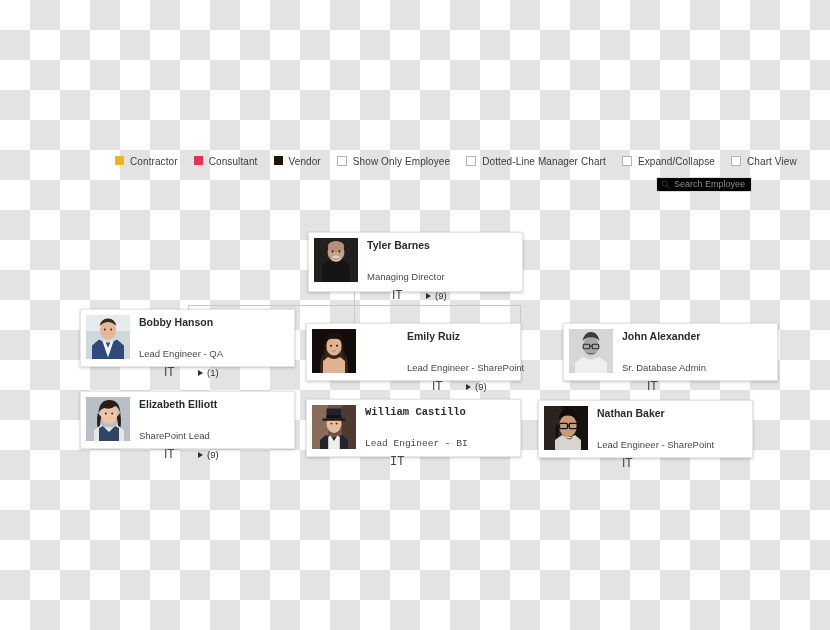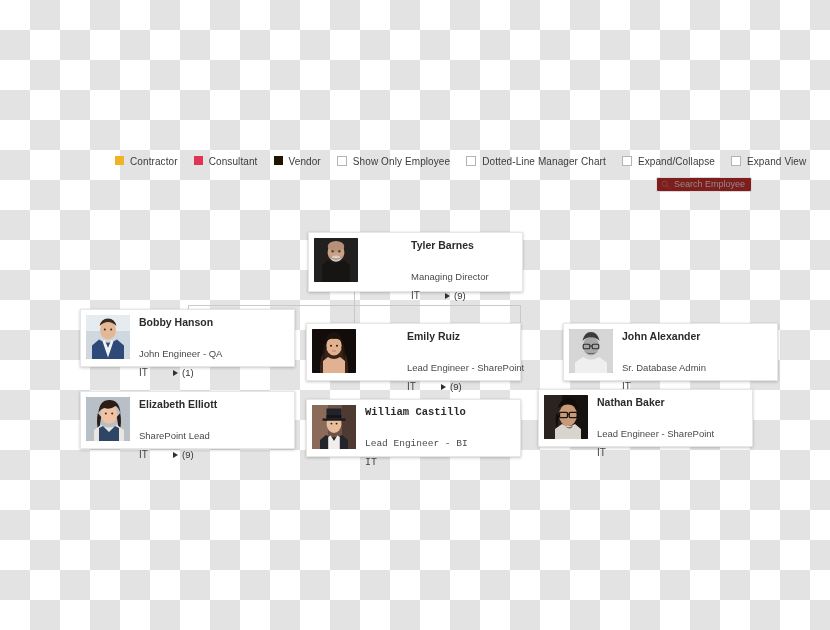--- a/index.html
+++ b/index.html
@@ -64,21 +64,21 @@
     letter-spacing: 0.1px;
   }
 
   
   .search-box {
     position: absolute;
     left: 656px;
     top: 177px;
     width: 96px;
     height: 15px;
-    background: #7f1d1d;
+    background: #000000;
     border: 1px solid #d8d8d8;
     border-radius: 2px;
     display: flex;
     align-items: center;
     padding: 0 4px;
     box-sizing: border-box;
   }
   .search-icon {
     width: 9px;
     height: 9px;
@@ -141,24 +141,25 @@
     margin-top: 18px;
     white-space: nowrap;
   }
   .c-foot {
     margin-top: 7px;
     display: flex;
     align-items: center;
     height: 11px;
   }
   .c-dept {
-    font-size: 10px;
+    font-size: 12px;
     color: #444444;
     line-height: 11px;
     min-width: 34px;
+    margin-left: 25px;
   }
   .c-expand {
     display: flex;
     align-items: center;
     font-size: 9.5px;
     color: #333333;
     line-height: 11px;
   }
   .tri {
     width: 0;
@@ -202,39 +203,39 @@
       <span class="tb-label">Dotted-Line Manager Chart</span>
     </div>
 
     <div class="tb-item">
       <span class="cbox"></span>
       <span class="tb-label">Expand/Collapse</span>
     </div>
 
     <div class="tb-item">
       <span class="cbox"></span>
-      <span class="tb-label">Expand View</span>
+      <span class="tb-label">Chart View</span>
     </div>
   </div>
 
   <div class="search-box">
     <svg class="search-icon" viewBox="0 0 16 16">
       <circle cx="6.6" cy="6.6" r="4.6" fill="none" stroke="#7a7a7a" stroke-width="1.4"></circle>
       <line x1="10.2" y1="10.2" x2="14.4" y2="14.4" stroke="#7a7a7a" stroke-width="1.4" stroke-linecap="round"></line>
     </svg>
     <span class="search-placeholder">Search Employee</span>
   </div>
 
   <div class="line line-v" style="left:354px; top:292px; height:13px;"></div>
   <div class="line line-h" style="left:188px; top:305px; width:333px;"></div>
   <div class="line line-v" style="left:188px; top:305px; height:18px;"></div>
   <div class="line line-v" style="left:354px; top:305px; height:18px;"></div>
   <div class="line line-v" style="left:520px; top:305px; height:18px;"></div>
 
-  <div class="card" style="left:308px; top:232px; width:215px; height:60px;gap:44px;">
+  <div class="card" style="left:308px; top:232px; width:215px; height:60px;">
     <div class="avatar">
       <svg viewBox="0 0 44 44" preserveAspectRatio="xMidYMid slice">
         <rect width="44" height="44" fill="#22201f"></rect>
         <ellipse cx="22" cy="14" rx="8.4" ry="9.6" fill="#caa088"></ellipse>
         <ellipse cx="22" cy="8.4" rx="8.2" ry="5.4" fill="#b8907a"></ellipse>
         <path d="M14 22 q8 6 16 0 l6 5 v17 h-28 v-17 z" fill="#161514"></path>
         <ellipse cx="22" cy="20.5" rx="5" ry="3" fill="#e0e0dc" opacity="0.75"></ellipse>
         <circle cx="18.6" cy="13.4" r="1.1" fill="#3a2b22"></circle>
         <circle cx="25.4" cy="13.4" r="1.1" fill="#3a2b22"></circle>
         <path d="M15 18 q7 5 14 0 q-7 8 -14 0z" fill="#8a6a55" opacity="0.6"></path>
@@ -261,21 +262,21 @@
         <ellipse cx="22" cy="15" rx="8" ry="9.6" fill="#e4b795"></ellipse>
         <path d="M13.6 11 q8.4 -8 16.8 0 q-1.5 -7.5 -8.4 -7.5 q-6.9 0 -8.4 7.5z" fill="#3a2a1d"></path>
         <path d="M13 24.5 q9 6.5 18 0 l7 6 v13.5 h-32 v-13.5 z" fill="#2f4a78"></path>
         <path d="M18.6 24.8 l3.4 8 l3.4 -8 l2 1.6 l-5.4 16 l-5.4 -16 z" fill="#f2f2f0"></path>
         <circle cx="18.8" cy="14.6" r="1" fill="#3a2b22"></circle>
         <circle cx="25.2" cy="14.6" r="1" fill="#3a2b22"></circle>
       </svg>
     </div>
     <div class="card-body">
       <div class="c-name">Bobby Hanson</div>
-      <div class="c-title">John Engineer - QA</div>
+      <div class="c-title">Lead Engineer - QA</div>
       <div class="c-foot">
         <span class="c-dept">IT</span>
         <span class="c-expand">
           <span class="tri"></span>
           <span class="c-count">(1)</span>
         </span>
       </div>
     </div>
   </div>
 
@@ -374,21 +375,21 @@
     </div>
     <div class="card-body">
       <div class="c-name">John Alexander</div>
       <div class="c-title">Sr. Database Admin</div>
       <div class="c-foot">
         <span class="c-dept">IT</span>
       </div>
     </div>
   </div>
 
-  <div class="card" style="left:538px; top:389px; width:215px; height:58px;">
+  <div class="card" style="left:538px; top:400px; width:215px; height:58px;">
     <div class="avatar">
       <svg viewBox="0 0 44 44" preserveAspectRatio="xMidYMid slice">
         <rect width="44" height="44" fill="#151210"></rect>
         <path d="M0 0 h18 v44 h-18z" fill="#2a2320"></path>
         <ellipse cx="24" cy="20" rx="9" ry="11" fill="#c99a78"></ellipse>
         <path d="M13.5 14 q3 -11 11 -11 q8 0 10 11 q-4 -4 -10 -4.5 q-7 -0.5 -11 4.5z" fill="#120d0a"></path>
         <path d="M12.5 18 q-2 10 1 18 q0 -11 2 -15z" fill="#120d0a"></path>
         <rect x="15.5" y="17.4" width="8" height="5.2" rx="1" fill="none" stroke="#141414" stroke-width="1.3"></rect>
         <rect x="25.2" y="17.4" width="8" height="5.2" rx="1" fill="none" stroke="#141414" stroke-width="1.3"></rect>
         <line x1="23.5" y1="19.4" x2="25.2" y2="19.4" stroke="#141414" stroke-width="1.3"></line>

